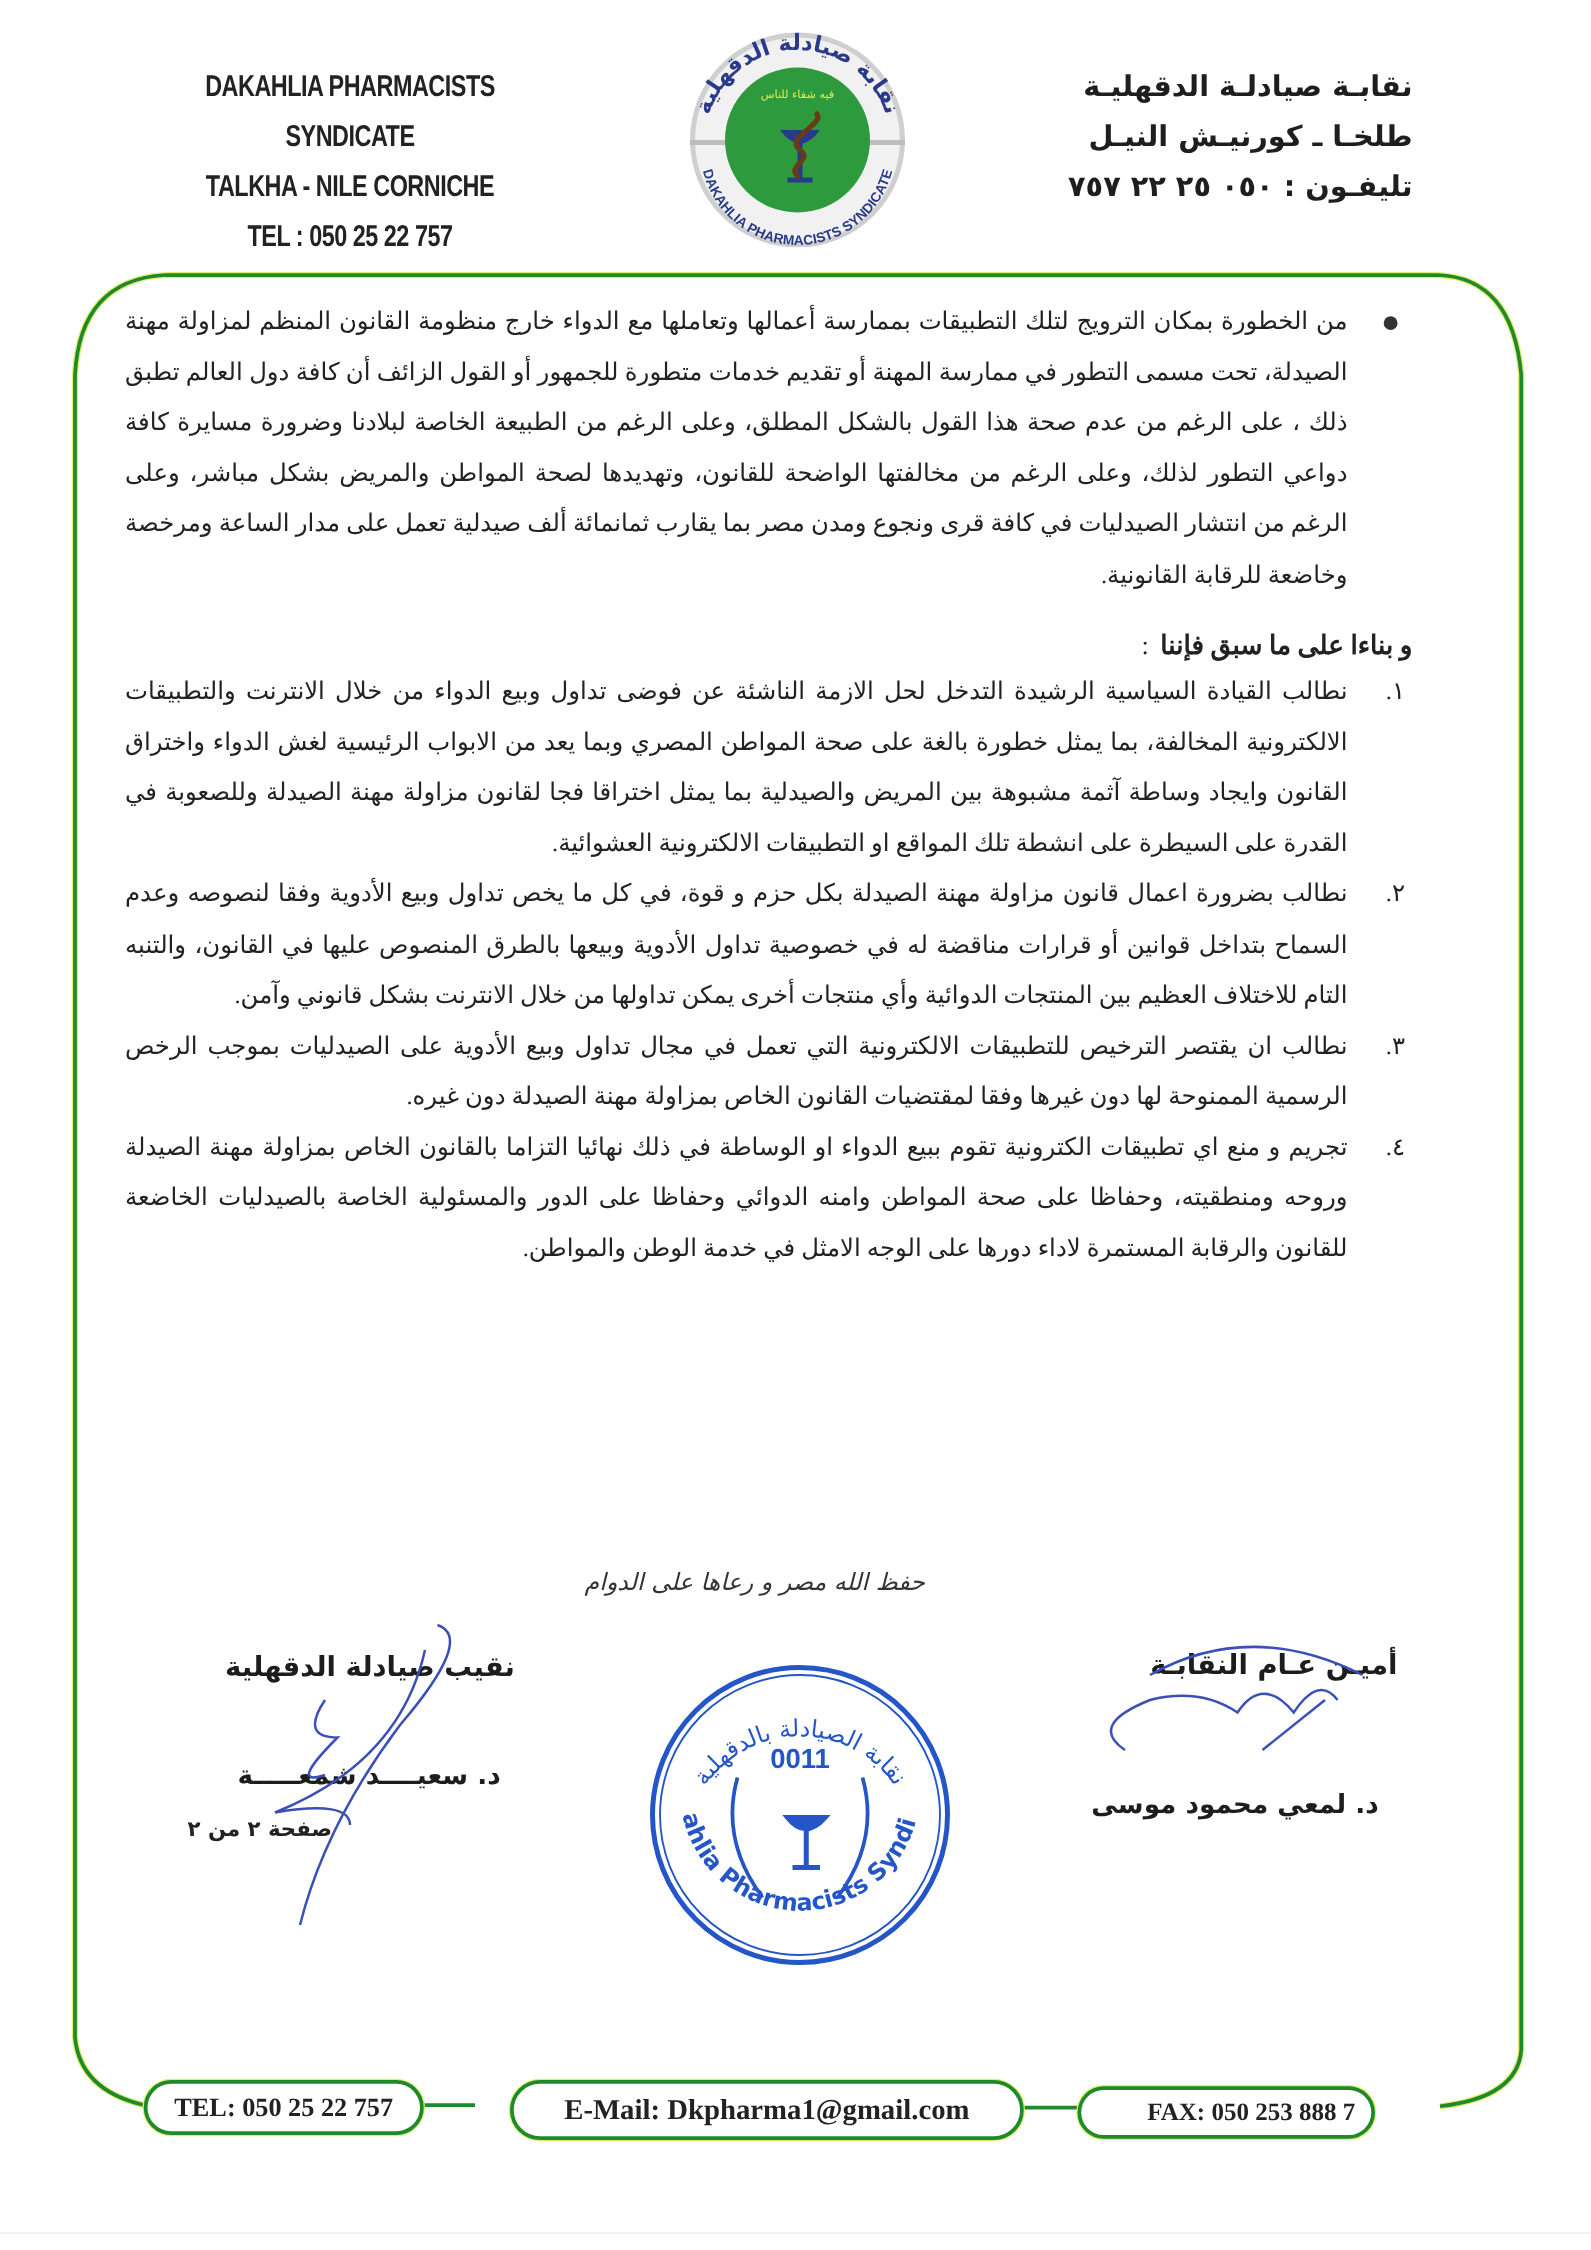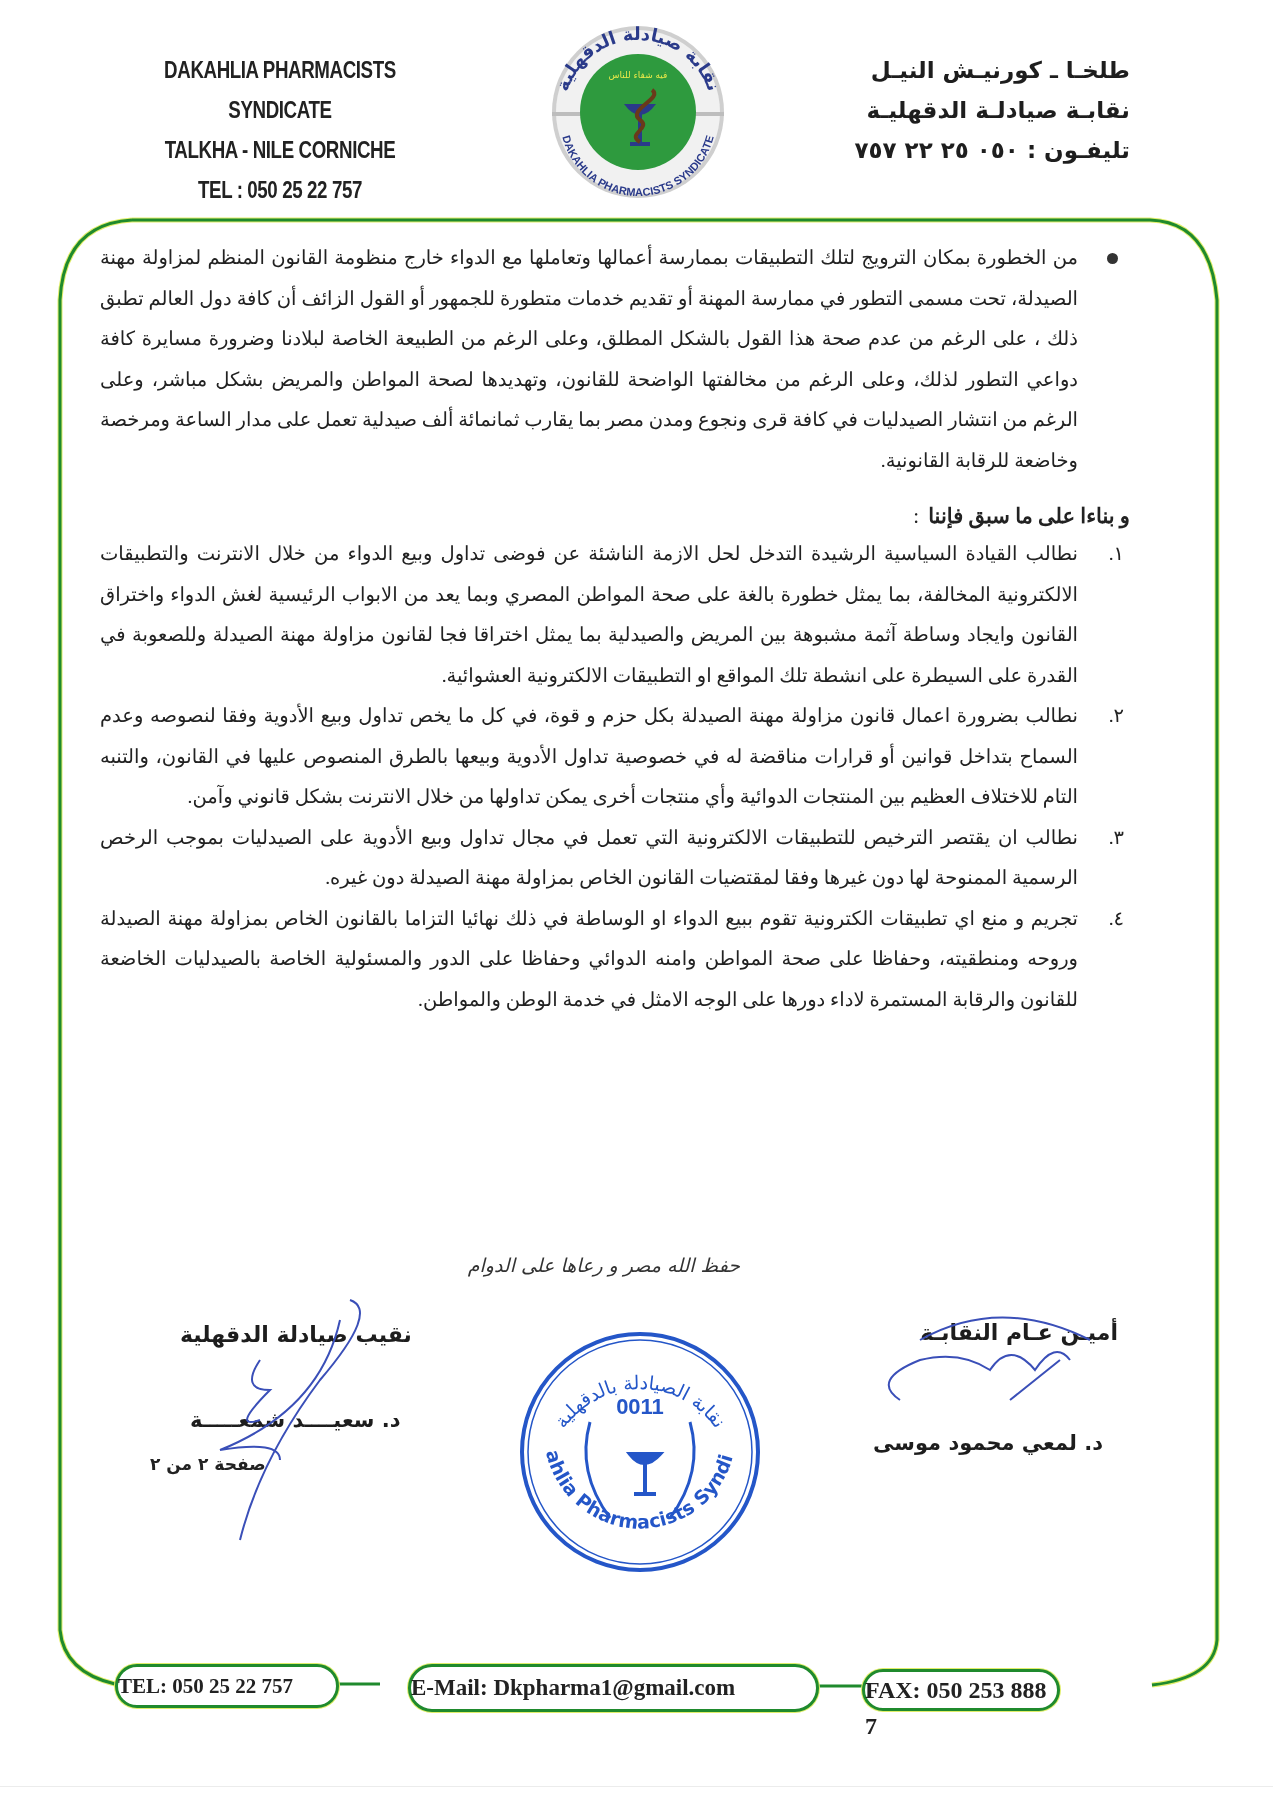--- a/index.html
+++ b/index.html
@@ -33,25 +33,25 @@
 
   
   .sig-title { position:absolute; direction:rtl; font-weight:bold; font-size:22px; color:#1d1d1d; text-align:right; }
   .sig-name  { position:absolute; direction:rtl; font-weight:bold; font-size:21px; color:#1d1d1d; text-align:right; }
   .page-num { position:absolute; left:150px; top:1454px; direction:rtl; font-size:17px; color:#222;font-weight:bold; }
   .scribble { position:absolute; pointer-events:none; }
   .stamp { position:absolute; left:510px; top:1322px; width:260px; height:260px; }
 
   
   .pill { position:absolute; border:3px solid #1f8a2d; border-radius:28px; background:#fff;
-          font-family:"Liberation Serif", serif; font-weight:bold; color:#222; 
+          font-family:"Liberation Serif", serif; font-weight:bold; color:#222; text-align:center;
           box-shadow:0 0 0 1px #e0ee6a; }
   .pill-tel { left:115px; top:1664px; width:218px; height:38px; line-height:38px; font-size:21px; }
   .pill-mail{ left:380px; top:1664px; width:405px; height:42px; line-height:42px; font-size:23px;margin-left:28px; }
-  .pill-fax { left:862px; top:1669px; width:192px; height:36px; line-height:36px; font-size:24px; }
+  .pill-fax { left:862px; top:1669px; width:192px; height:36px; line-height:36px; font-size:20px;padding-left:40px; }
   .bottom-line { position:absolute; left:0; top:1786px; width:1273px; height:1px; background:#ececec; }
 </style>
 </head>
 <body>
 
 <div class="hdr-en">
   <div>DAKAHLIA PHARMACISTS SYNDICATE</div>
   <div>TALKHA - NILE CORNICHE</div>
   <div>TEL : 050 25 22 757</div>
 </div>
@@ -75,22 +75,22 @@
   <g>
     <path d="M 84 82 Q 100 104 116 82 Z" fill="#2a3a8a"></path>
     <rect x="98" y="92" width="4" height="30" fill="#2a3a8a"></rect>
     <rect x="90" y="120" width="20" height="4" fill="#2a3a8a"></rect>
     <path d="M 112 68 C 124 76 86 88 100 98 C 112 106 86 112 100 120" stroke="#6a3a1a" stroke-width="4" fill="none"></path>
   </g>
   <text x="98" y="56" text-anchor="middle" font-family="DejaVu Sans, sans-serif" font-size="9" fill="#e8e84a">فيه شفاء للناس</text>
 </svg>
 
 <div class="hdr-ar">
+  <div>نقابـة صيادلـة الدقهليـة</div>
   <div>طلخـا ـ كورنيـش النيـل</div>
-  <div>نقابـة صيادلـة الدقهليـة</div>
   <div>تليفـون : ٠٥٠ ٢٥ ٢٢ ٧٥٧</div>
 </div>
 
 <svg class="frame" viewBox="0 0 1273 1800">
   <path d="M 132 220 L 1150 220 Q 1210 222 1217 300 L 1217 1640 Q 1214 1678 1152 1685" stroke="#e2ee6a" stroke-width="5" fill="none"></path>
   <path d="M 132 220 L 1150 220 Q 1210 222 1217 300 L 1217 1640 Q 1214 1678 1152 1685" stroke="#1f8a2d" stroke-width="3" fill="none"></path>
   <path d="M 132 220 Q 64 224 60 300 L 60 1630 Q 64 1672 115 1684" stroke="#e2ee6a" stroke-width="5" fill="none"></path>
   <path d="M 132 220 Q 64 224 60 300 L 60 1630 Q 64 1672 115 1684" stroke="#1f8a2d" stroke-width="3" fill="none"></path>
   <line x1="333" y1="1684" x2="380" y2="1684" stroke="#1f8a2d" stroke-width="3"></line>
   <line x1="785" y1="1686" x2="862" y2="1686" stroke="#1f8a2d" stroke-width="3"></line>

